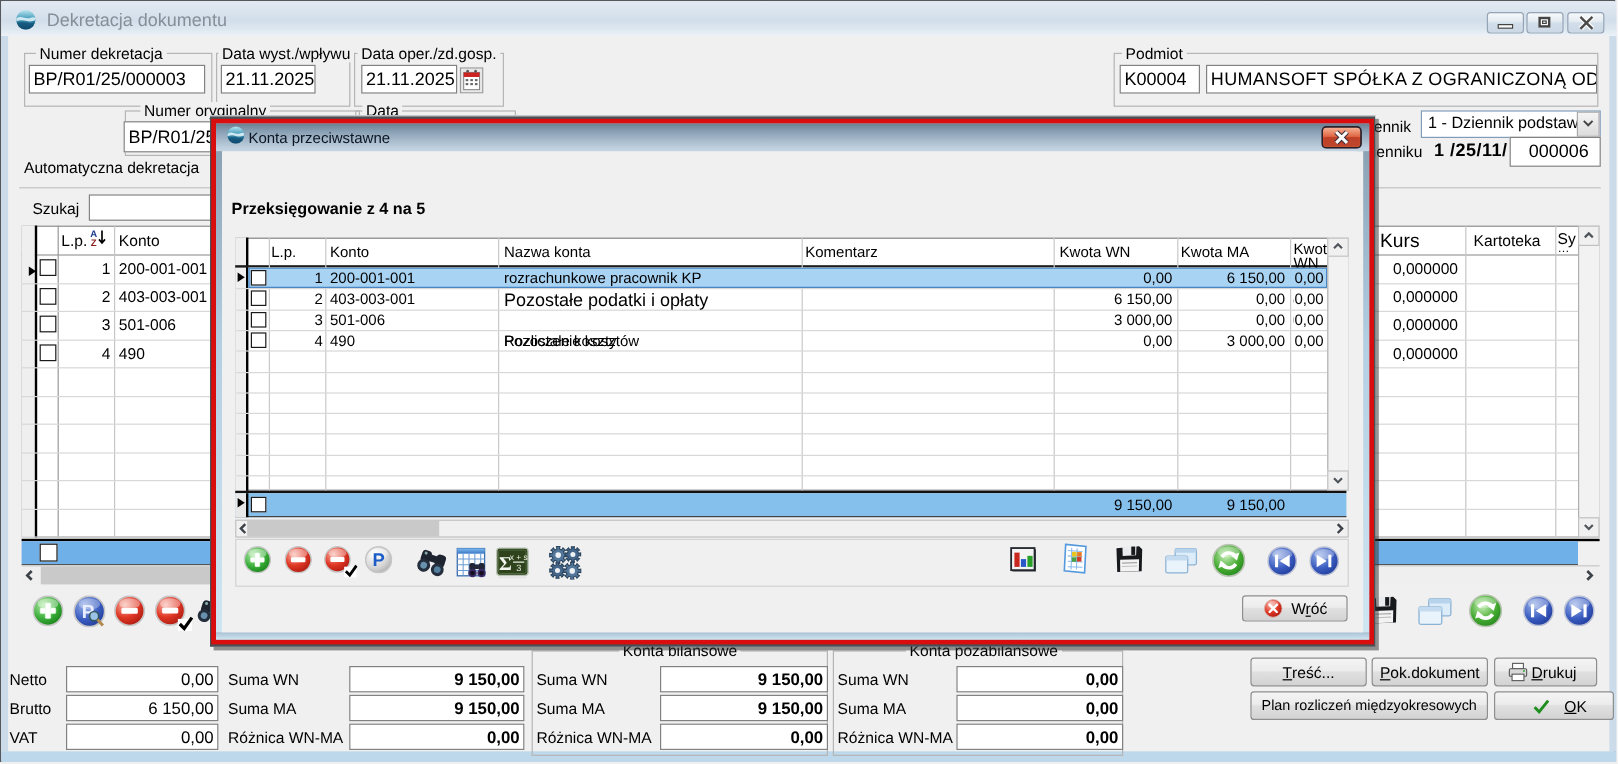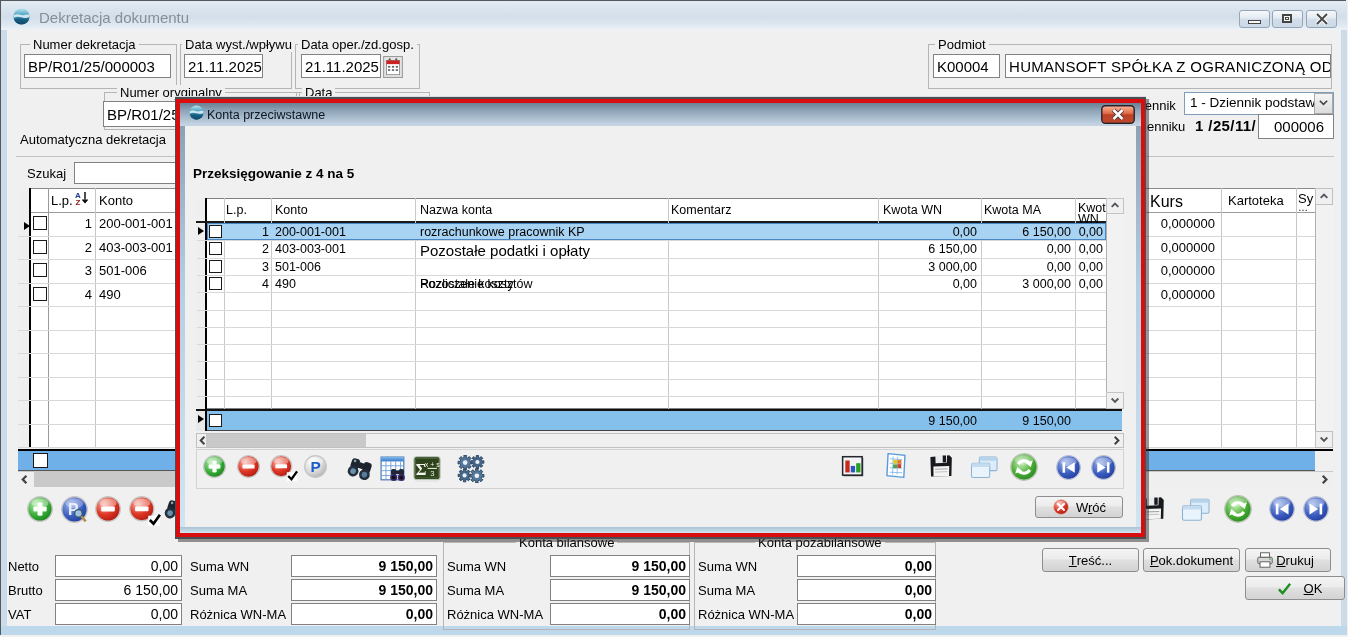--- a/index.html
+++ b/index.html
@@ -312,20 +312,21 @@
     <div class="a btn" style="left:1143px;top:548px;width:97px;height:24px"><u>P</u>ok.dokument</div>
     <div class="a btn" style="left:1245px;top:548px;width:86px;height:24px">
       <span style="margin-left:14px"><u>D</u>rukuj</span>
     </div>
     <svg class="a" style="left:1256px;top:551px" width="18" height="18" viewBox="0 0 20 20">
 <rect x="5" y="2" width="10" height="5" fill="#fff" stroke="#555" stroke-width="1"></rect>
 <rect x="2" y="7" width="16" height="7" rx="1" fill="#d8d8d8" stroke="#555" stroke-width="1"></rect>
 <rect x="4.5" y="12" width="11" height="6" fill="#fff" stroke="#555" stroke-width="1"></rect>
 <circle cx="15.5" cy="9" r="0.9" fill="#3a3"></circle>
 </svg>
+    <div class="a btn" style="left:1042px;top:576px;width:198px;height:24px;font-size:12px">Plan rozliczeń międzyokresowych</div>
     <div class="a btn" style="left:1245px;top:576px;width:100px;height:24px">
       <span style="margin-left:36px"><u>O</u>K</span>
     </div>
     <svg class="a" style="left:1277px;top:581px" width="15" height="15" viewBox="0 0 16 16">
       <path d="M2 9 L6 13 L14 3" stroke="#1e8e1e" stroke-width="2.6" fill="none"></path>
     </svg>
     <div class="a" style="left:175px;top:96px;width:971px;height:443px;box-shadow:3px 3px 0 rgba(45,45,45,0.5)">
       <div class="a" style="left:0;top:0;width:971px;height:443px;background:#4a4f54;border-top:1px solid #dadee2"></div>
       <div class="a" style="left:1px;top:3px;width:969px;height:438px;background:#d90d0d"></div>
       <div class="a" style="left:5px;top:7px;width:961px;height:430px;background:#b9cfe0"></div>

